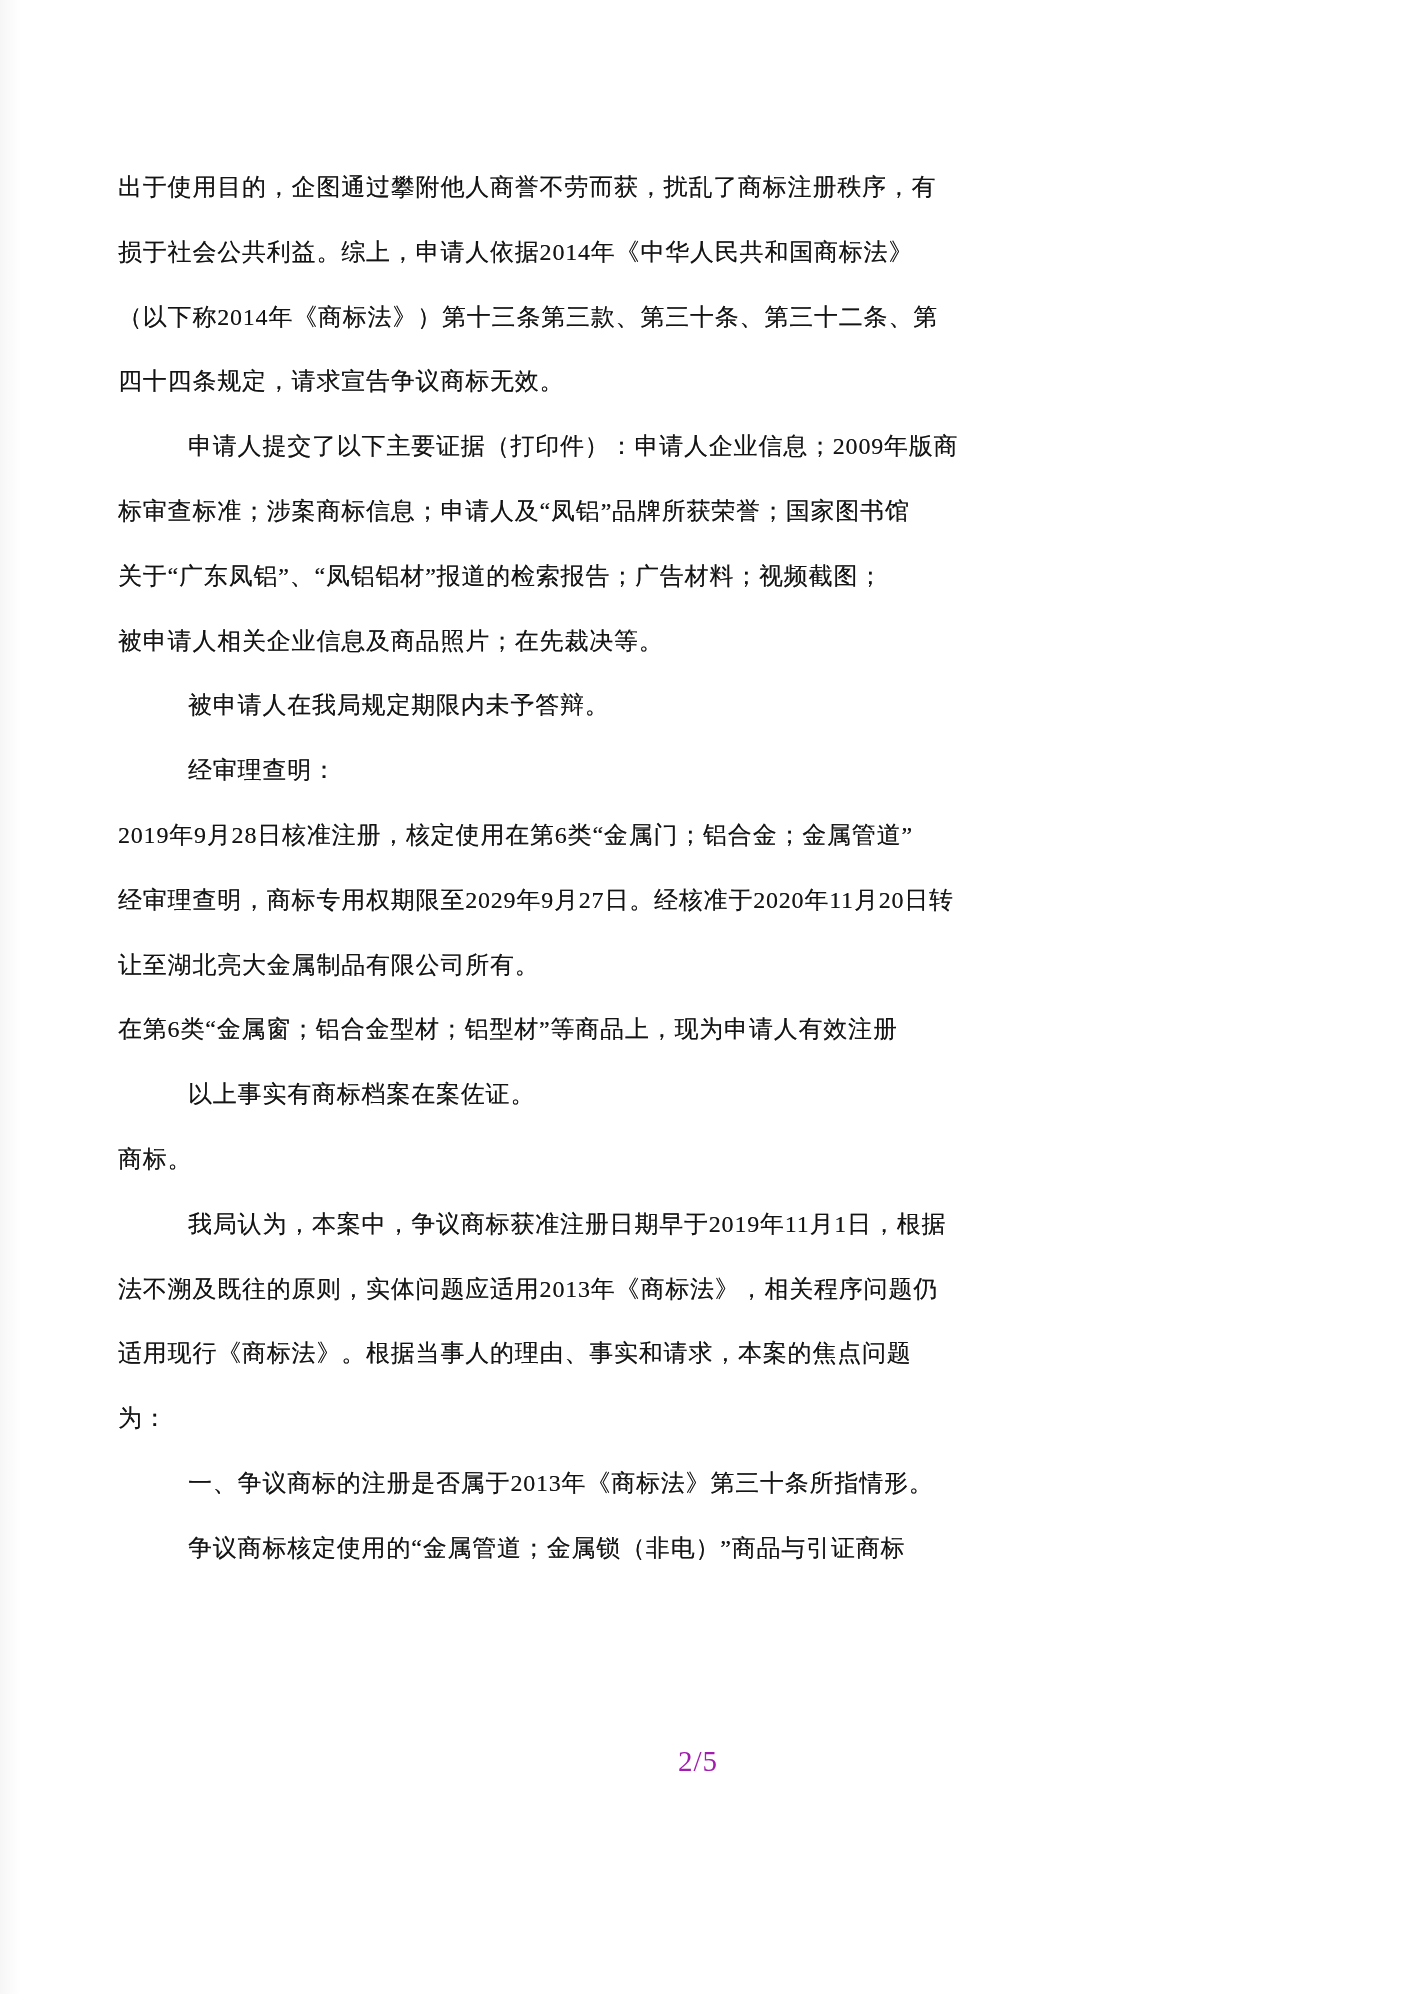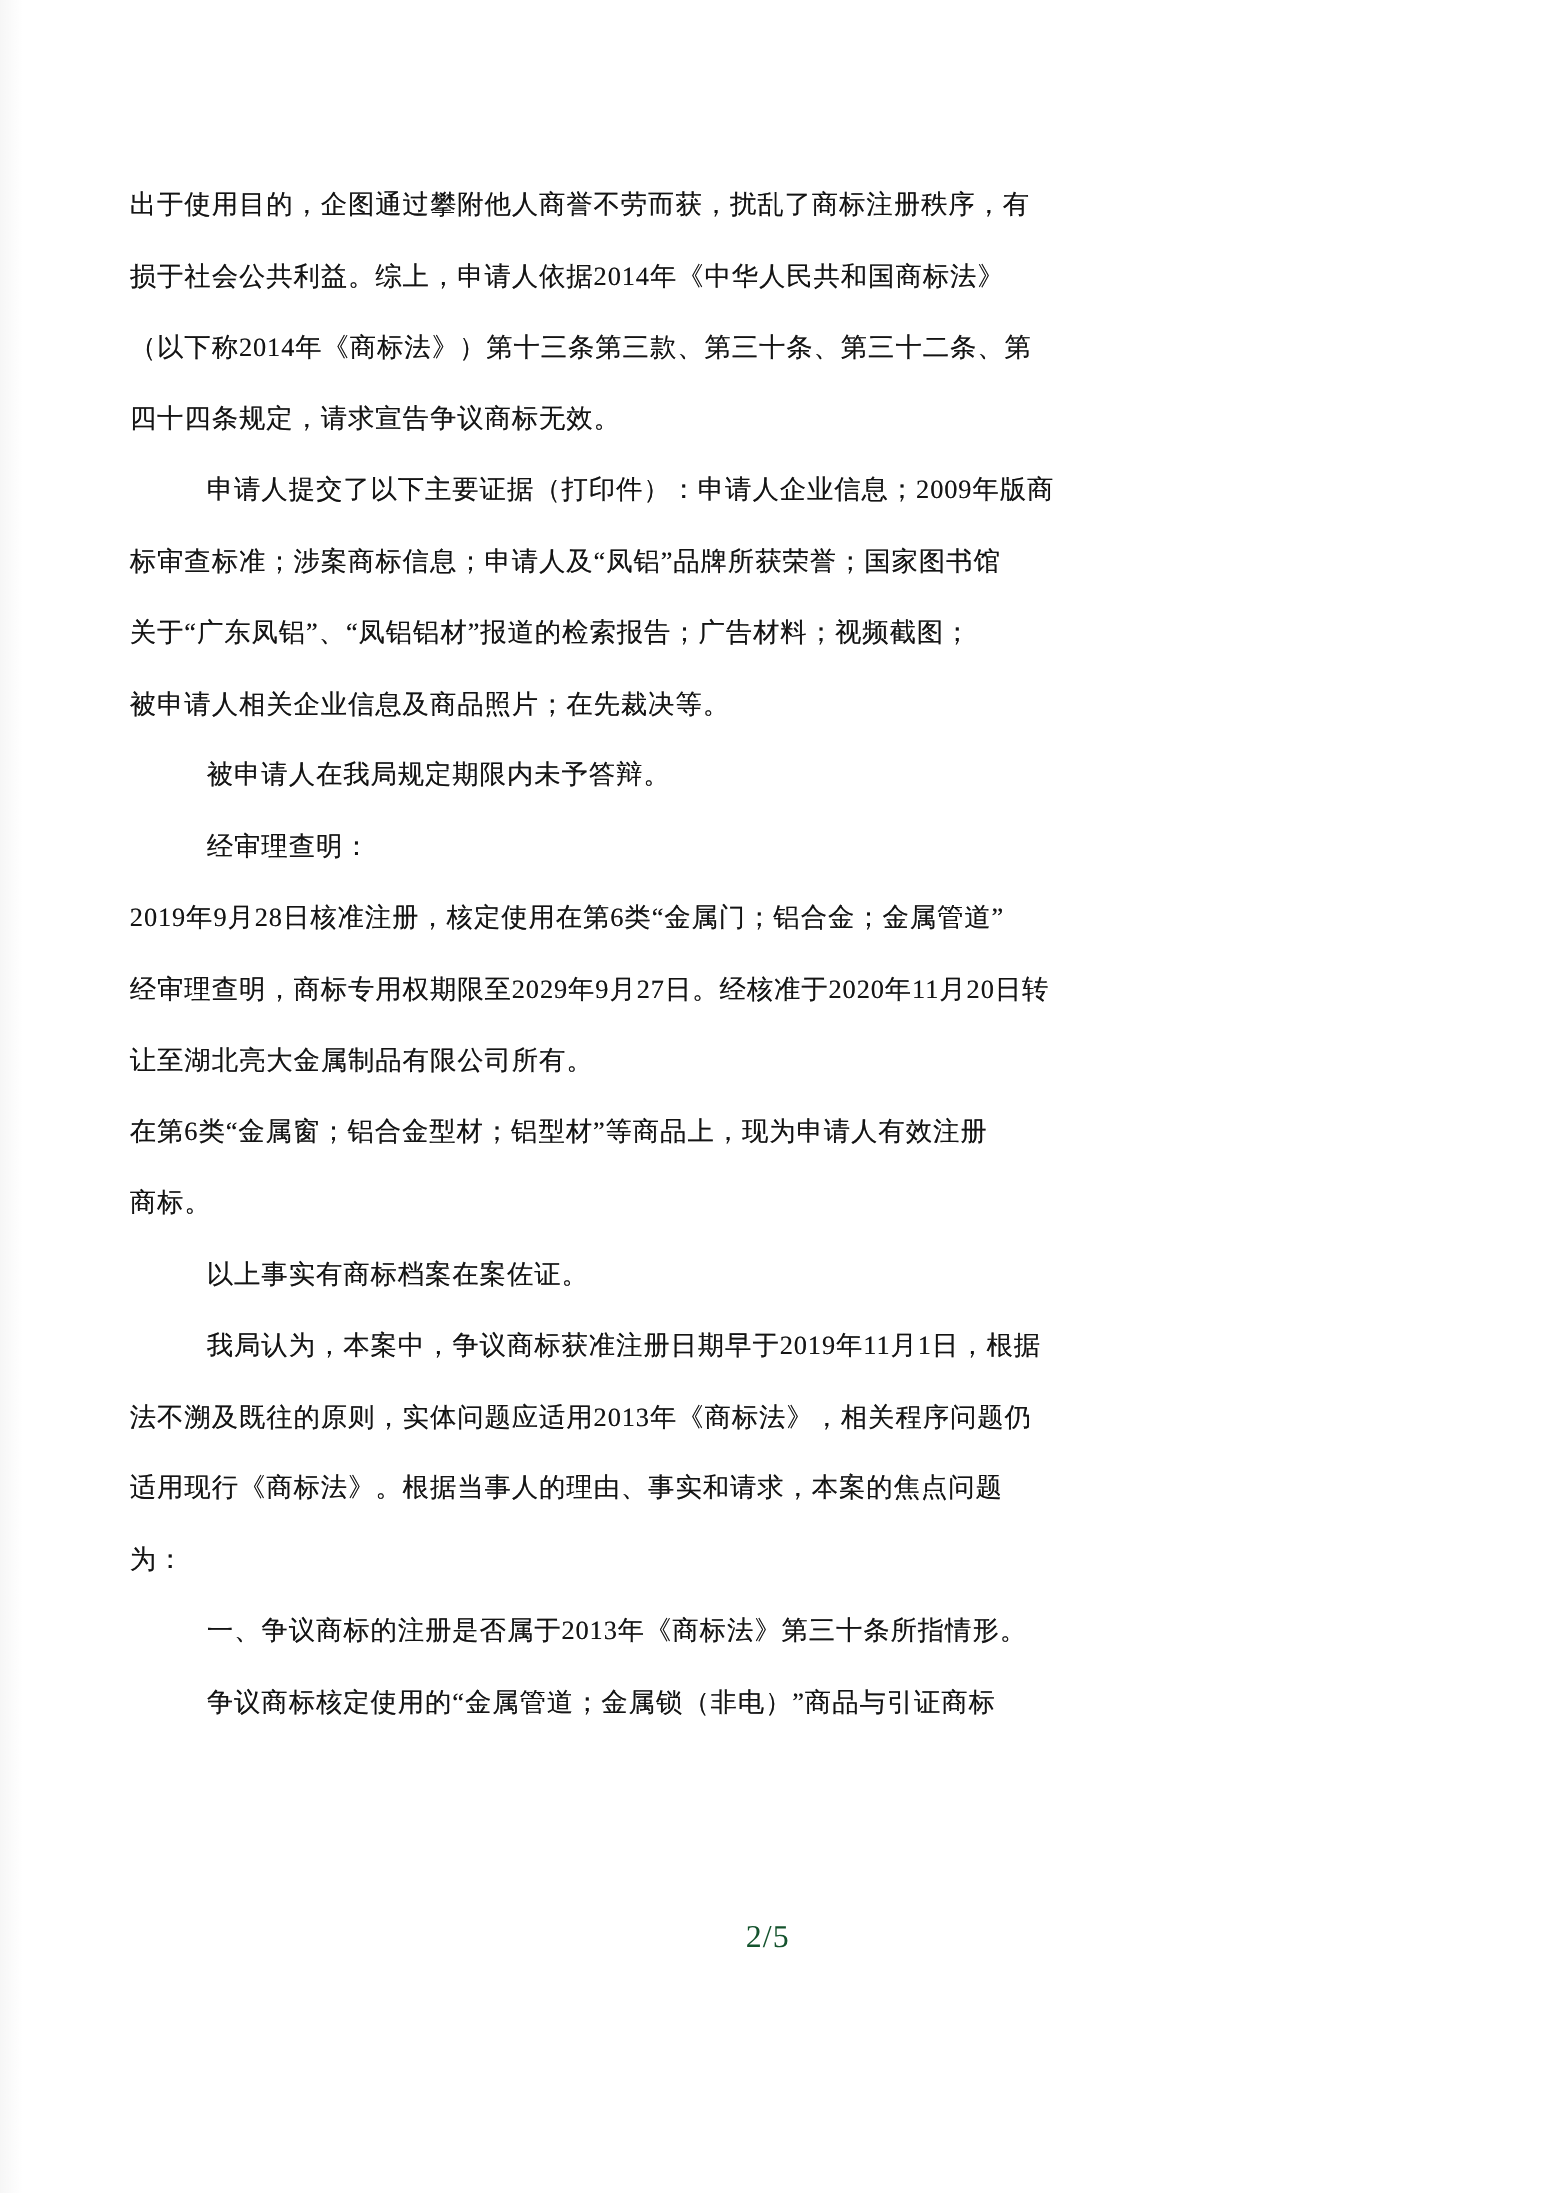--- a/index.html
+++ b/index.html
@@ -49,21 +49,21 @@
     font-weight: 400;
   }
   .footer {
     position: absolute;
     left: 0;
     top: 1745px;
     width: 1396px; 
     text-align: center;
     font-size: 29px;
     letter-spacing: 1px;
-    color: #14532d;
+    color: #a21caf;
   }
 </style>
 </head>
 <body>
 
 <div class="page">
 
   <div class="text-block">
     <div class="line">出于使用目的，企图通过攀附他人商誉不劳而获，扰乱了商标注册秩序，有</div>
     <div class="line">损于社会公共利益。综上，申请人依据2014年《中华人民共和国商标法》</div>
@@ -72,22 +72,22 @@
     <div class="line indent">申请人提交了以下主要证据（打印件）：申请人企业信息；2009年版商</div>
     <div class="line">标审查标准；涉案商标信息；申请人及“凤铝”品牌所获荣誉；国家图书馆</div>
     <div class="line">关于“广东凤铝”、“凤铝铝材”报道的检索报告；广告材料；视频截图；</div>
     <div class="line">被申请人相关企业信息及商品照片；在先裁决等。</div>
     <div class="line indent">被申请人在我局规定期限内未予答辩。</div>
     <div class="line indent">经审理查明：</div>
     <div class="line">2019年9月28日核准注册，核定使用在第6类“金属门；铝合金；金属管道”</div>
     <div class="line">经审理查明，商标专用权期限至2029年9月27日。经核准于2020年11月20日转</div>
     <div class="line">让至湖北亮大金属制品有限公司所有。</div>
     <div class="line">在第6类“金属窗；铝合金型材；铝型材”等商品上，现为申请人有效注册</div>
+    <div class="line indent">以上事实有商标档案在案佐证。</div>
     <div class="line">商标。</div>
-    <div class="line indent">以上事实有商标档案在案佐证。</div>
     <div class="line indent">我局认为，本案中，争议商标获准注册日期早于2019年11月1日，根据</div>
     <div class="line">法不溯及既往的原则，实体问题应适用2013年《商标法》，相关程序问题仍</div>
     <div class="line">适用现行《商标法》。根据当事人的理由、事实和请求，本案的焦点问题</div>
     <div class="line">为：</div>
     <div class="line indent bold">一、争议商标的注册是否属于2013年《商标法》第三十条所指情形。</div>
     <div class="line indent">争议商标核定使用的“金属管道；金属锁（非电）”商品与引证商标</div>
   </div>
 
   <div class="footer">2/5</div>
 

